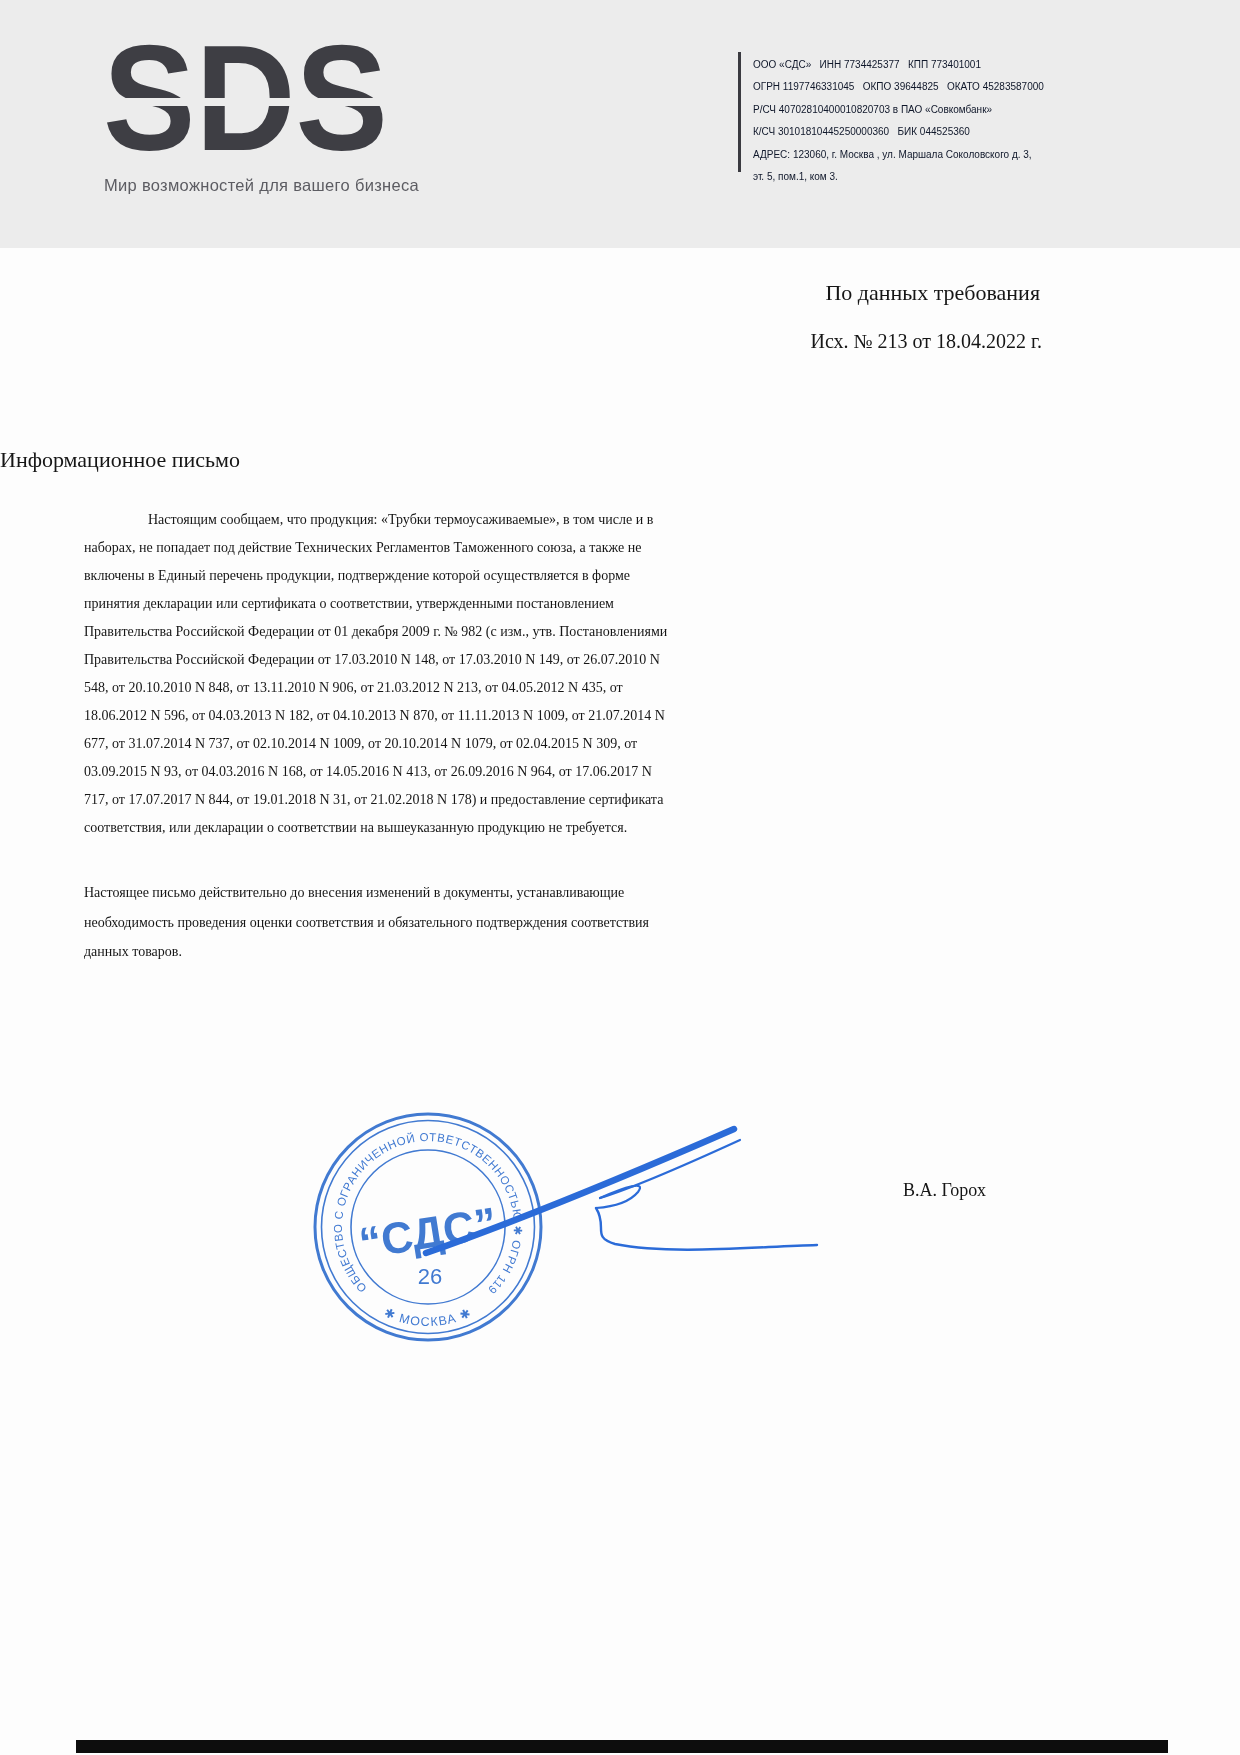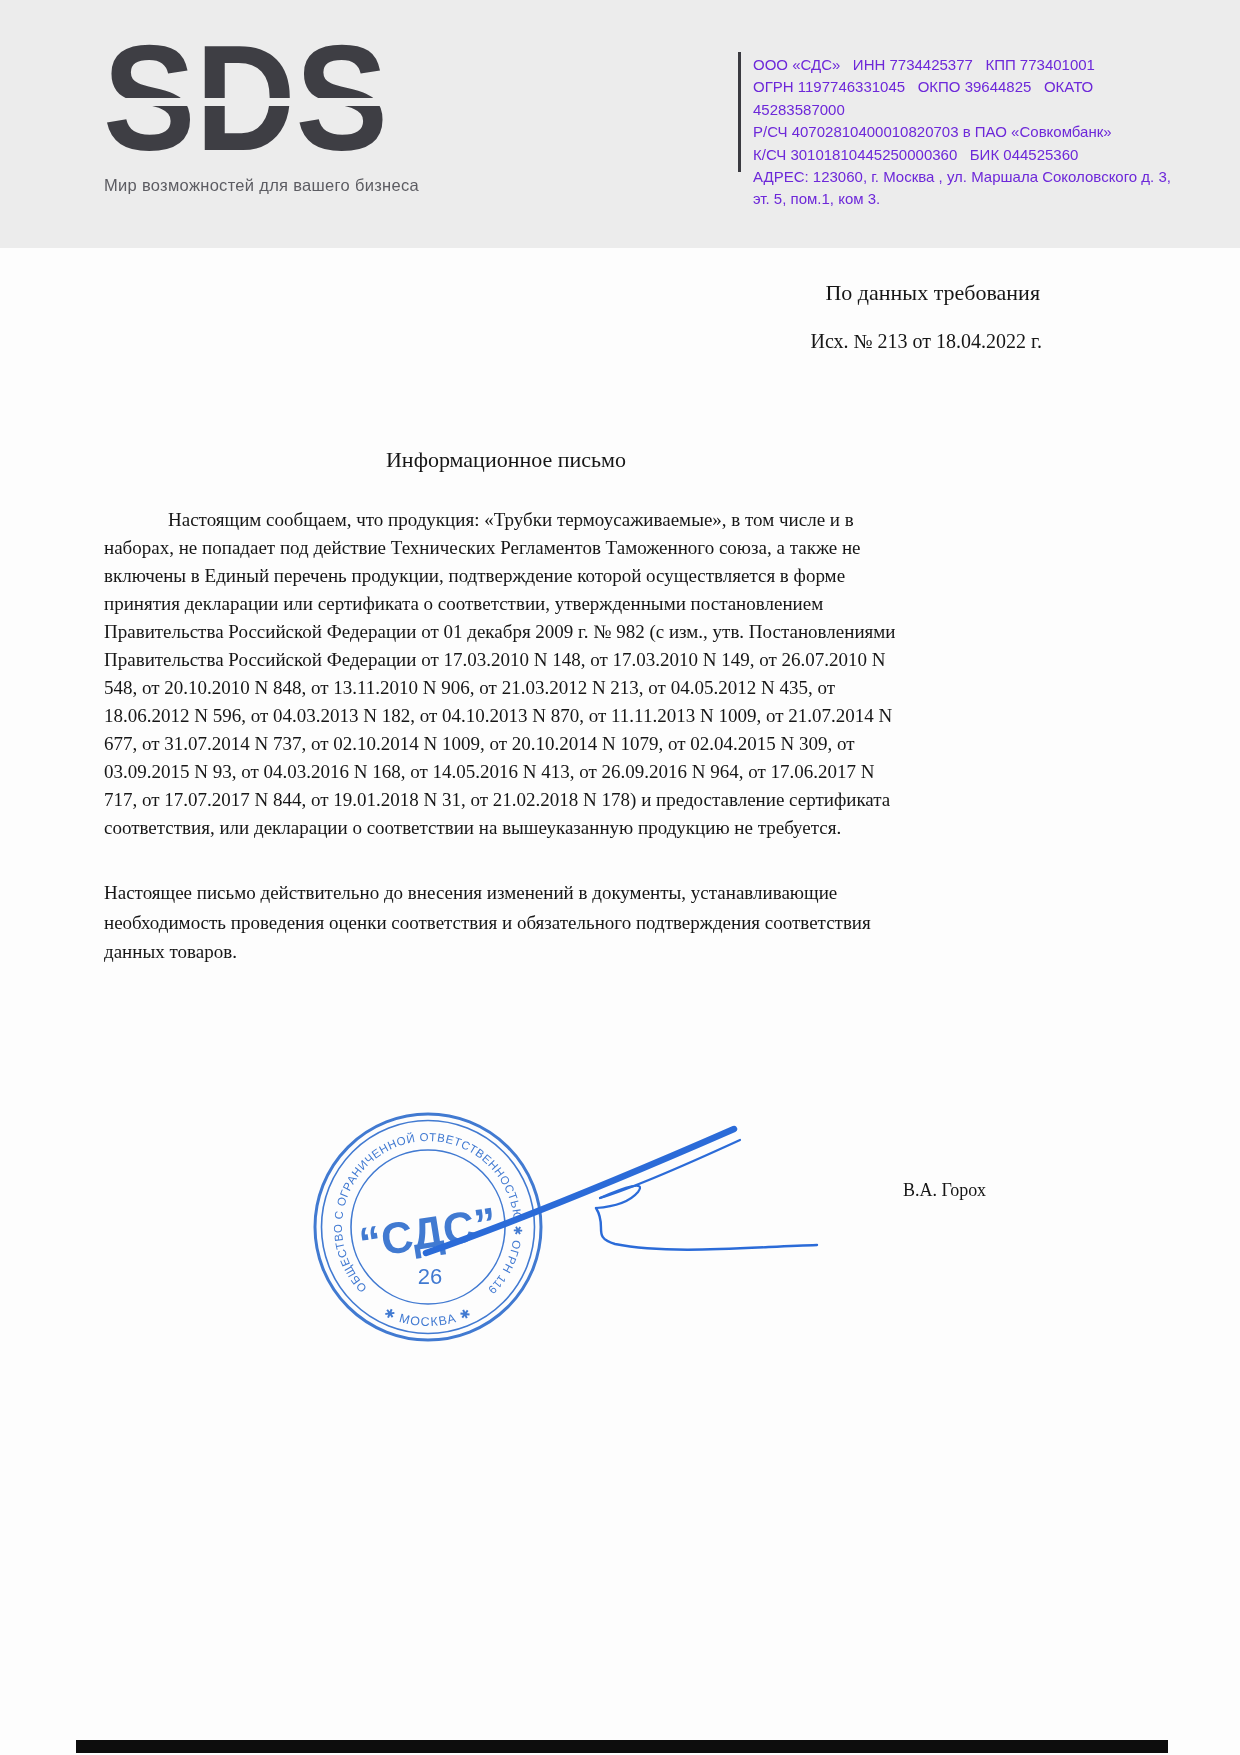--- a/index.html
+++ b/index.html
@@ -6,26 +6,26 @@
   .page{
     position:relative;width:1240px;height:1755px;background:#fdfdfd;
     font-family:"Liberation Serif", serif;color:#161616;overflow:hidden;
   }
   .header-band{position:absolute;left:0;top:0;width:1240px;height:248px;background:#ececec;}
   .logo-svg{position:absolute;left:103px;top:38px;}
   .logo-tagline{position:absolute;left:104px;top:161px;font-family:"Liberation Sans",sans-serif;
     font-size:16.5px;color:#5c5c62;letter-spacing:0.3px;margin-top:15px;}
   .header-divider{position:absolute;left:738px;top:52px;width:3px;height:120px;background:#3a3a40;}
   .company-details{position:absolute;left:753px;top:54px;width:420px;
-    font-family:"Liberation Sans",sans-serif;font-size:15px;line-height:22.4px;
-    color:#6d28d9;white-space:pre-wrap;}
+    font-family:"Liberation Sans",sans-serif;font-size:10px;line-height:22.4px;
+    color:#0f172a;white-space:pre-wrap;}
   .recipient{position:absolute;right:200px;top:280px;font-size:22px;}
   .reference{position:absolute;right:198px;top:330px;font-size:20px;}
-  .title{position:absolute;left:0;top:447px;width:1012px;text-align:center;font-size:22px;}
-  .para{position:absolute;left:104px;width:1100px;font-size:19px;white-space:pre-line;}
+  .title{position:absolute;left:0;top:447px;width:1012px;font-size:22px;}
+  .para{position:absolute;left:84px;width:1100px;font-size:14px;white-space:pre-line;}
   .para1{top:506px;line-height:28px;text-indent:64px;}
   .para2{top:878px;line-height:29.5px;}
   .sig-block{position:absolute;left:92px;top:1122px;font-size:21px;line-height:26.5px;white-space:pre-line;}
   .signer-name{position:absolute;left:903px;top:1180px;font-size:18px;}
   .stamp{position:absolute;left:308px;top:1107px;width:240px;height:240px;opacity:0.92;}
   .stamp text{font-family:"Liberation Sans",sans-serif;fill:#326fce;}
   .stamp circle{fill:none;stroke:#326fce;}
   .signature-svg{position:absolute;left:300px;top:1095px;width:560px;height:190px;}
   .signature-svg path{fill:none;stroke:#2b6bd8;stroke-linecap:round;}
   .scan-bar{position:absolute;left:76px;top:1740px;width:1092px;height:13px;background:#0d0d0d;}

